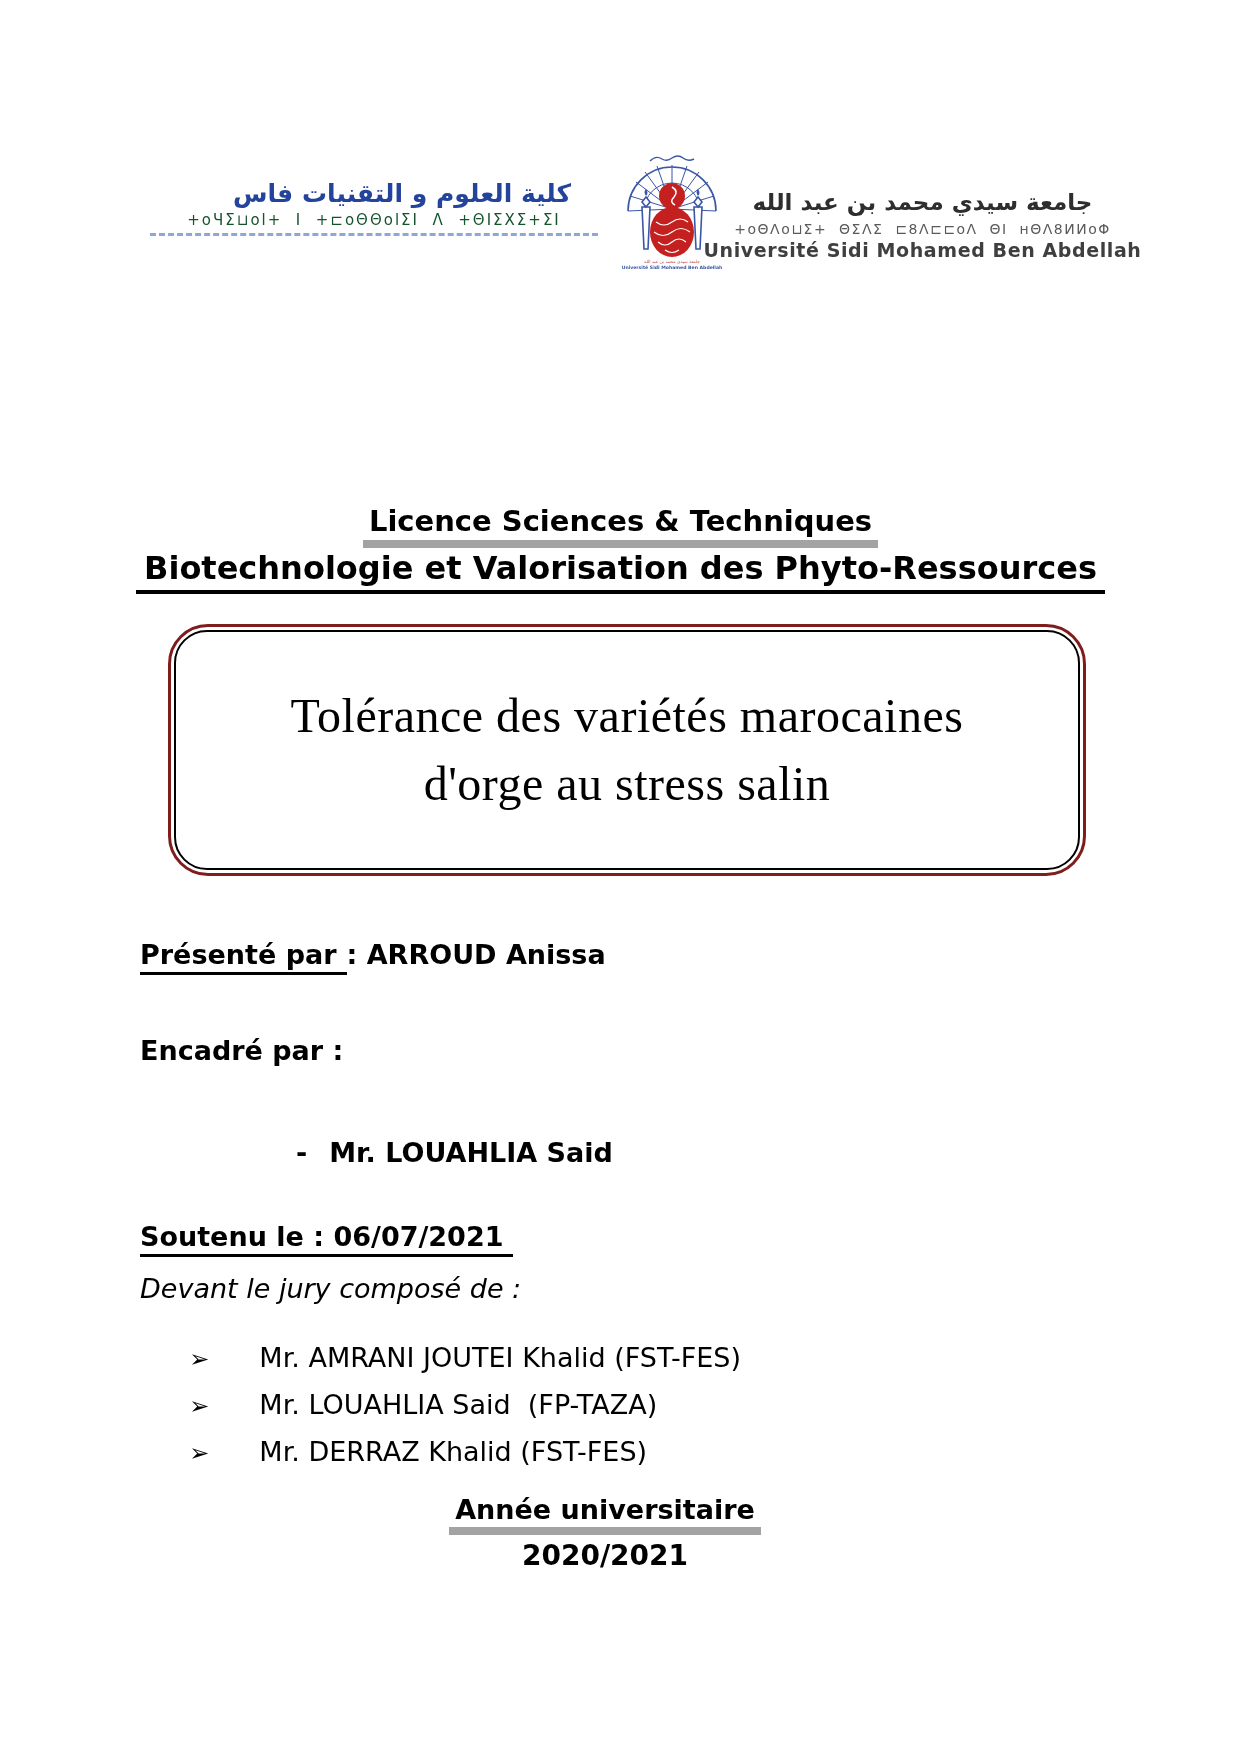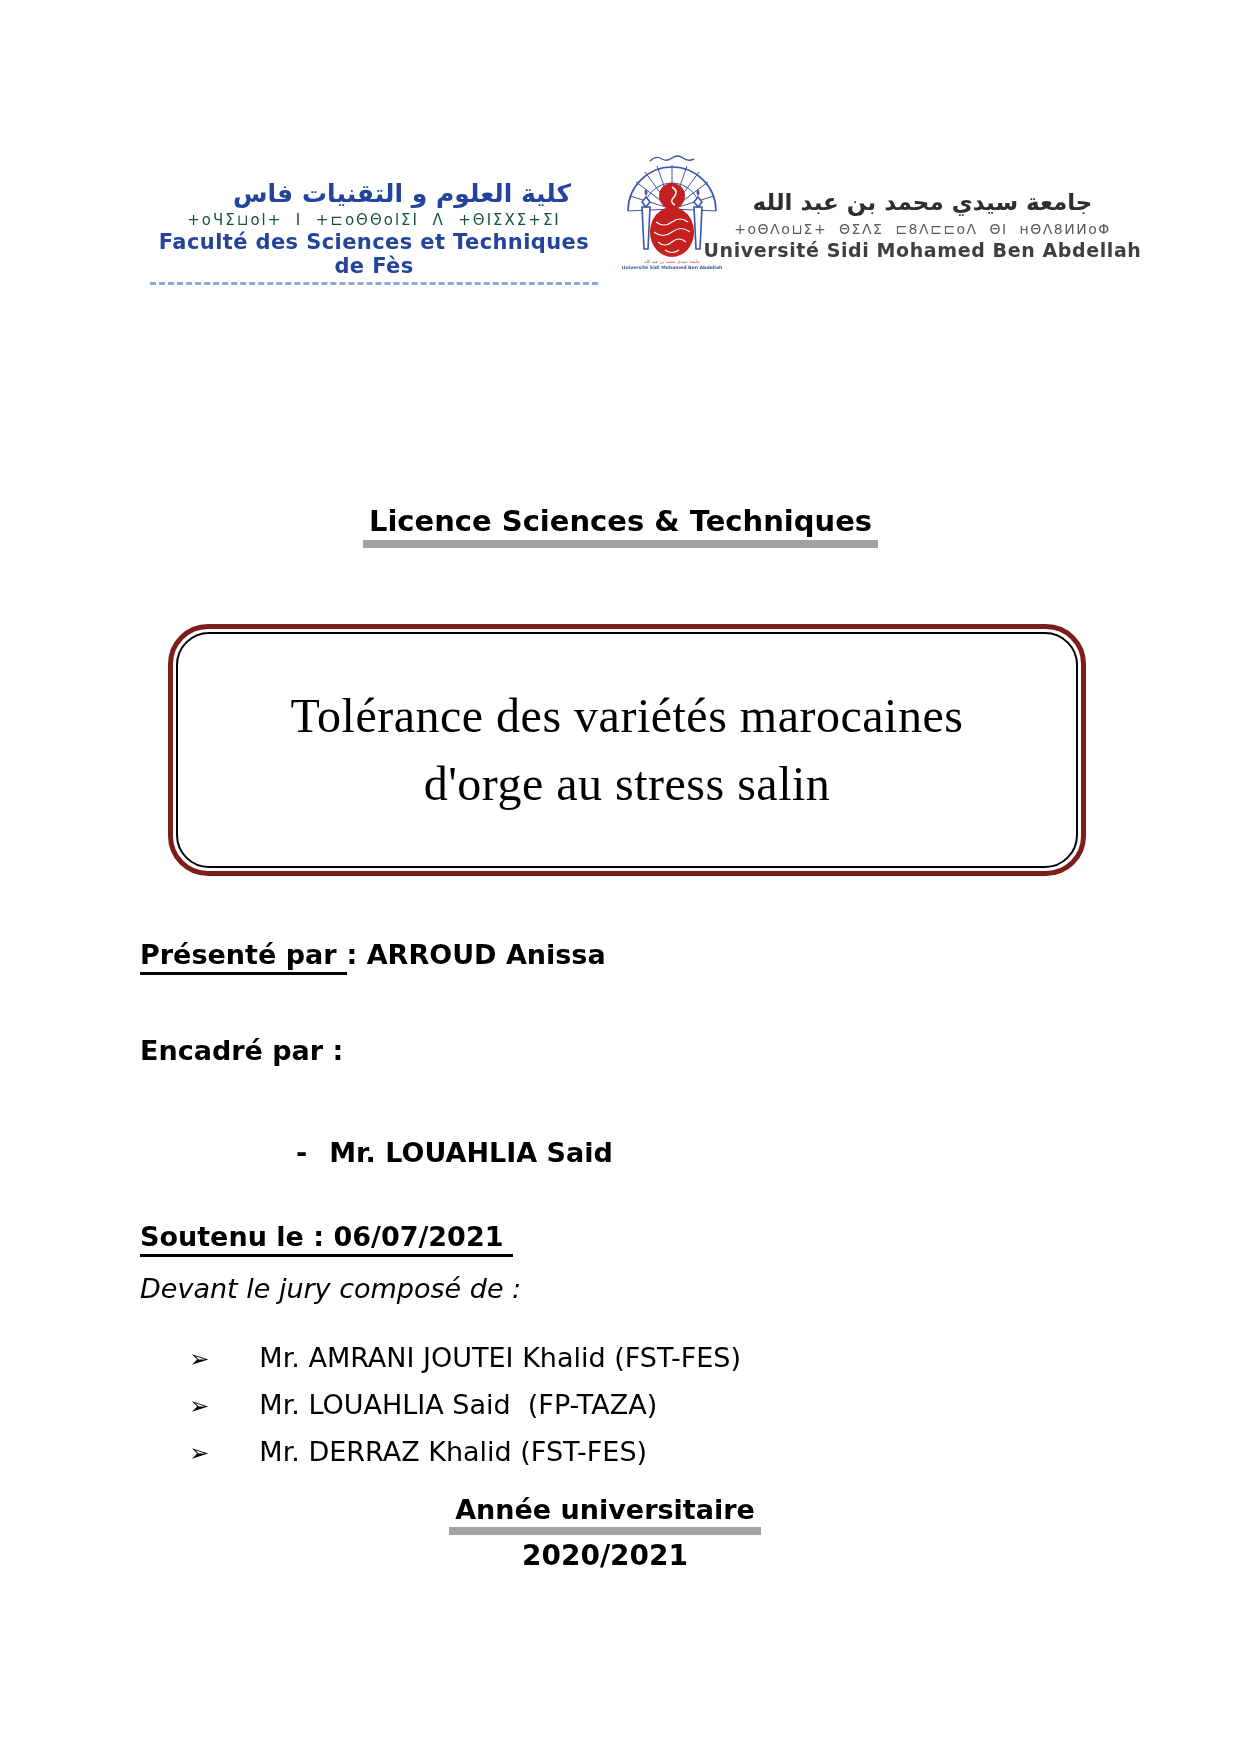--- a/index.html
+++ b/index.html
@@ -73,21 +73,21 @@
   .program-line {
     position:absolute; top:538px; left:0; width:100%;
     text-align:center; font-size:32px; font-weight:bold;
   }
   .u3 { display:inline-block; border-bottom:8px solid #a3a3a3; padding:0 6px 2px 6px; }
   .u4 { display:inline-block; border-bottom:4px solid #000; padding:0 8px 3px 8px; }
 
   
   .title-box {
     position:absolute; left:168px; top:613px; width:918px; height:252px;
-    border:5px solid #7f1d1d; border-radius:40px;
+    border:3px solid #7f1d1d; border-radius:40px;
   }
   .title-box .inner {
     position:absolute; inset:3px;
     border:2px solid #000; border-radius:33px;
     display:flex; align-items:center; justify-content:center;
   }
   .thesis-title {
     text-align:center;
     font-family:"Liberation Serif","DejaVu Serif",serif;
     font-weight:normal; font-size:48px; line-height:68px;
@@ -125,21 +125,20 @@
   }
 </style>
 </head>
 <body>
 
 <div class="page">
 
   <div class="header-left">
     <div class="arabic">كلية العلوم و التقنيات فاس</div>
     <div class="tifinagh">+oЧΣ⊔ol+  I  +⊏oΘΘolΣI  Λ  +ΘIΣΧΣ+ΣI</div>
-    <div class="latin">Faculté des Sciences et Techniques de Fès</div>
     <div class="dash-line"></div>
   </div>
 
   <div class="logo-wrap">
     <svg viewBox="0 0 104 124" xmlns="http://www.w3.org/2000/svg">
 
       <g stroke="#3a57a7" stroke-width="1" fill="none">
         <path d="M8,62 A44,44 0 0 1 96,62" stroke-width="1.6"></path>
         <path d="M24,62 A28,28 0 0 1 80,62"></path>
         <line x1="52" y1="60" x2="8" y2="62"></line>
@@ -185,20 +184,23 @@
     <div class="arabic">جامعة سيدي محمد بن عبد الله</div>
     <div class="tifinagh">+oΘΛo⊔Σ+  ΘΣΛΣ  ⊏8Λ⊏⊏oΛ  ΘI  ʜΘΛ8ИИoΦ</div>
     <div class="latin">Université Sidi Mohamed Ben Abdellah</div>
   </div>
 
 
   <div class="degree-line">
     <span class="u3">Licence Sciences &amp; Techniques</span>
   </div>
 
+  <div class="program-line">
+    <span class="u4">Biotechnologie et Valorisation des Phyto-Ressources</span>
+  </div>
 
   <div class="title-box">
     <div class="inner">
       <div class="thesis-title">
         <div>Tolérance des variétés marocaines</div>
         <div>d'orge au stress salin</div>
       </div>
     </div>
   </div>
 

